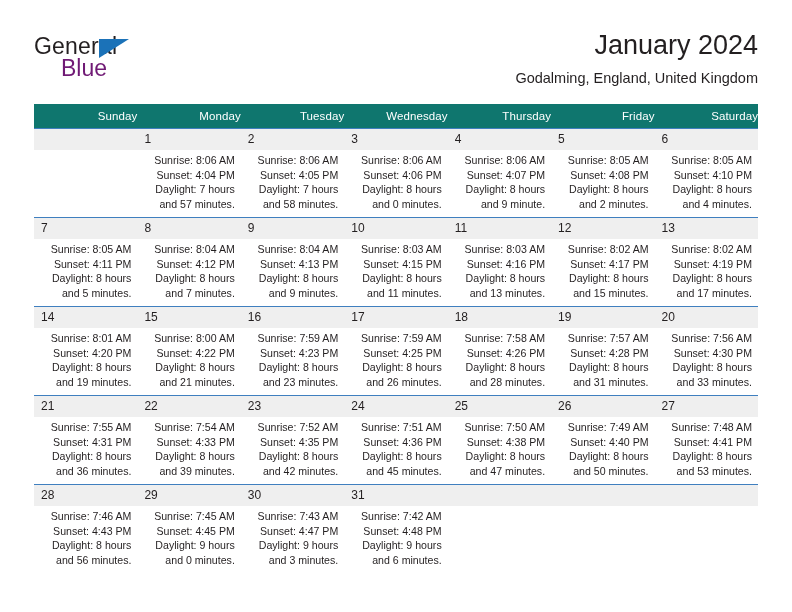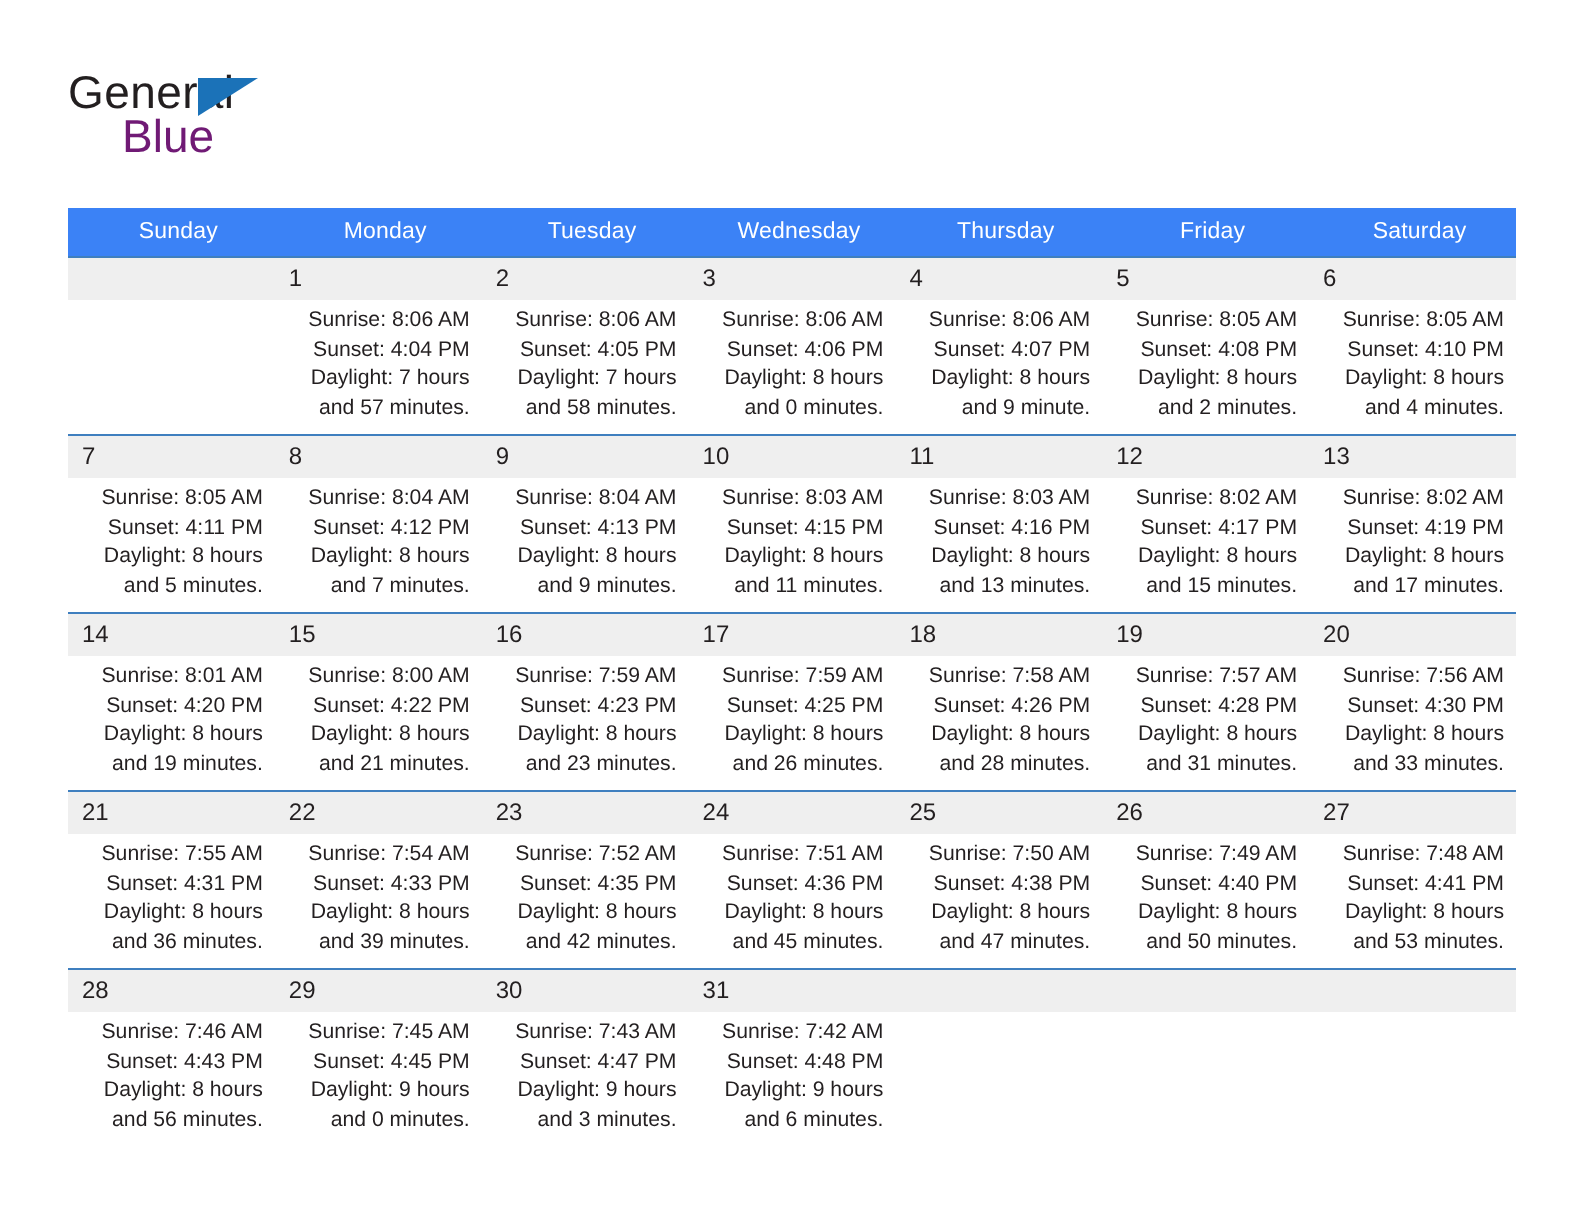--- a/index.html
+++ b/index.html
@@ -88,25 +88,25 @@
   
   .calendar {
     position: absolute;
     left: 34px;
     top: 104px;
     width: 724px;
     border-collapse: collapse;
     table-layout: fixed;
   }
   .calendar th {
-    background: #3b82f6;
+    background: #0f766e;
     color: #ffffff;
     font-size: 11.5px;
     font-weight: normal;
-    text-align: center;
+    text-align: right;
     padding: 5px 0 5px 7px;
     height: 14px;
     letter-spacing: 0.1px;
   }
   .calendar td {
     vertical-align: top;
     padding: 0;
     width: 103.42px;
     border-top: 1px solid #3f7fbf;
   }
@@ -149,20 +149,24 @@
 <div class="page">
 
   <div class="header">
 
     <div class="logo">
       <span class="logo-general">General</span>
       <span class="logo-tri"></span>
       <span class="logo-blue">Blue</span>
     </div>
 
+    <div class="title-wrap">
+      <div class="cal-title">January 2024</div>
+      <div class="cal-subtitle">Godalming, England, United Kingdom</div>
+    </div>
 
   </div>
 
   <table class="calendar">
     <thead>
       <tr id="weekday-row">
           <th>Sunday</th>
           <th>Monday</th>
           <th>Tuesday</th>
           <th>Wednesday</th>

